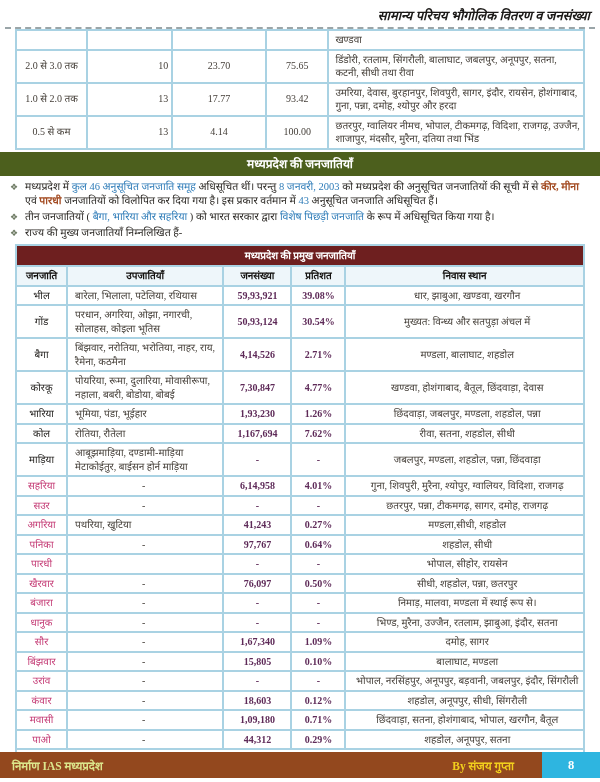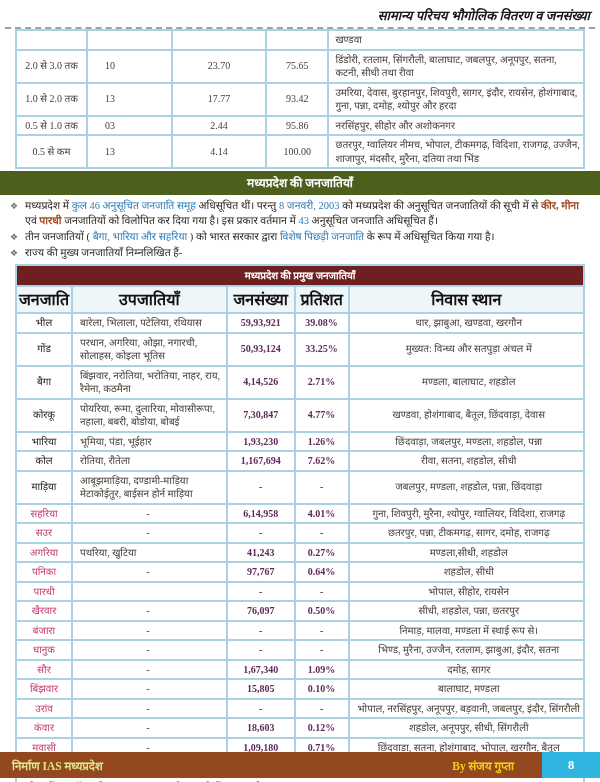--- a/index.html
+++ b/index.html
@@ -8,40 +8,40 @@
   .page { width:600px; height:782px; position:relative; background:#fff; }
 
   
   .top-header { text-align:right; padding:6px 10px 3px 0; font-size:13px; font-weight:bold; font-style:italic; color:#1c1a18; }
 
   
   table { border-collapse:collapse; width:570px; margin:0 auto; }
   td, th { border:2px solid #a9d2e3; font-size:10px; line-height:1.35; padding:2px 3px; color:#46403a; vertical-align:middle; }
   .density-wrap { border-top:2px dashed #9aa5a8; margin:0 5px; padding-top:0; }
   .density td.c1 { width:12.5%; text-align:center; }
-  .density td.c2 { width:15%;  text-align:left;padding-left:17px; }
+  .density td.c2 { width:15%;  text-align:right;padding-left:17px; }
   .density td.c3 { width:16.5%;text-align:center; }
   .density td.c4 { width:11%;  text-align:center; }
   .density td.c5 { width:45%;  text-align:left; padding-left:6px; }
   .density tr.partial td { height:17px; }
 
   
   .banner-green { background:#4c5f1d; color:#ffffff; font-weight:bold; font-size:12px; text-align:center; padding:3px 0 4px; margin:2px 0 1px; }
   .banner-maroon { background:#6e1f1f; color:#ffffff; font-weight:bold; font-size:10px; text-align:center; padding:2px 0 3px; border:2px solid #a9d2e3; border-bottom:none; }
 
   
   .bullets { list-style:none; margin:4px 8px 3px 8px; }
   .bullets li { display:flex; font-size:10.5px; line-height:1.42; margin-bottom:1px; color:#2a2723; }
   .bullets .marker { color:#6d7a63; font-size:9px; padding:1px 7px 0 2px; flex:0 0 auto; }
   .seg-blue { color:#2e7cb8; font-weight:normal; }
   .seg-maroon { color:#a34b22; font-weight:bold; }
 
   
   .tribes-wrap { margin:0 5px; }
-  .tribes th { font-weight:bold; color:#141210; font-size:16px; background:#eef6fa; padding:2px 2px; }
+  .tribes th { font-weight:bold; color:#141210; font-size:10px; background:#eef6fa; padding:2px 2px; }
   .tribes td.name { width:9%;  text-align:center; }
   .tribes td.sub  { width:27.5%; text-align:left; padding-left:7px; }
   .tribes td.pop  { width:12%; text-align:center; font-weight:bold; color:#5e2a58; }
   .tribes td.pct  { width:9.5%; text-align:center; font-weight:bold; color:#5e2a58; }
   .tribes td.area { width:42%; text-align:center; padding-left:8px; }
   .tribes td.center { text-align:center; padding-left:0; }
   .name-black  { color:#1d1b18; }
   .name-magenta{ color:#c43a74; }
   .source-row td { font-weight:bold; color:#1d1b18; font-size:10.5px; text-align:left; padding:3px 2px 3px 8px; }
 
@@ -74,27 +74,20 @@
             <td class="c3">23.70</td>
             <td class="c4">75.65</td>
             <td class="c5">डिंडोरी, रतलाम, सिंगरौली, बालाघाट, जबलपुर, अनूपपुर, सतना, कटनी, सीधी तथा रीवा</td>
           </tr>
           <tr>
             <td class="c1">1.0 से 2.0 तक</td>
             <td class="c2">13</td>
             <td class="c3">17.77</td>
             <td class="c4">93.42</td>
             <td class="c5">उमरिया, देवास, बुरहानपुर, शिवपुरी, सागर, इंदौर, रायसेन, होशंगाबाद, गुना, पन्ना, दमोह, श्योपुर और हरदा</td>
-          </tr>
-          <tr>
-            <td class="c1">0.5 से 1.0 तक</td>
-            <td class="c2">03</td>
-            <td class="c3">2.44</td>
-            <td class="c4">95.86</td>
-            <td class="c5">नरसिंहपुर, सीहोर और अशोकनगर</td>
           </tr>
           <tr>
             <td class="c1">0.5 से कम</td>
             <td class="c2">13</td>
             <td class="c3">4.14</td>
             <td class="c4">100.00</td>
             <td class="c5">छतरपुर, ग्वालियर नीमच, भोपाल, टीकमगढ़, विदिशा, राजगढ़, उज्जैन, शाजापुर, मंदसौर, मुरैना, दतिया तथा भिंड</td>
           </tr>
         </tbody>
     </table>
@@ -134,21 +127,21 @@
             <td class="name name-black">भील</td>
             <td class="sub">बारेला, भिलाला, पटेलिया, रथियास</td>
             <td class="pop">59,93,921</td>
             <td class="pct">39.08%</td>
             <td class="area">धार, झाबुआ, खण्डवा, खरगौन</td>
           </tr>
           <tr>
             <td class="name name-black">गोंड</td>
             <td class="sub">परधान, अगरिया, ओझा, नगारची, सोलाहस, कोइला भूतिस</td>
             <td class="pop">50,93,124</td>
-            <td class="pct">33.25%</td>
+            <td class="pct">30.54%</td>
             <td class="area">मुख्यत: विन्ध्य और सतपुड़ा अंचल में</td>
           </tr>
           <tr>
             <td class="name name-black">बैगा</td>
             <td class="sub">बिंझवार, नरोतिया, भरोतिया, नाहर, राय, रैमेना, कठमैना</td>
             <td class="pop">4,14,526</td>
             <td class="pct">2.71%</td>
             <td class="area">मण्डला, बालाघाट, शहडोल</td>
           </tr>
           <tr>

